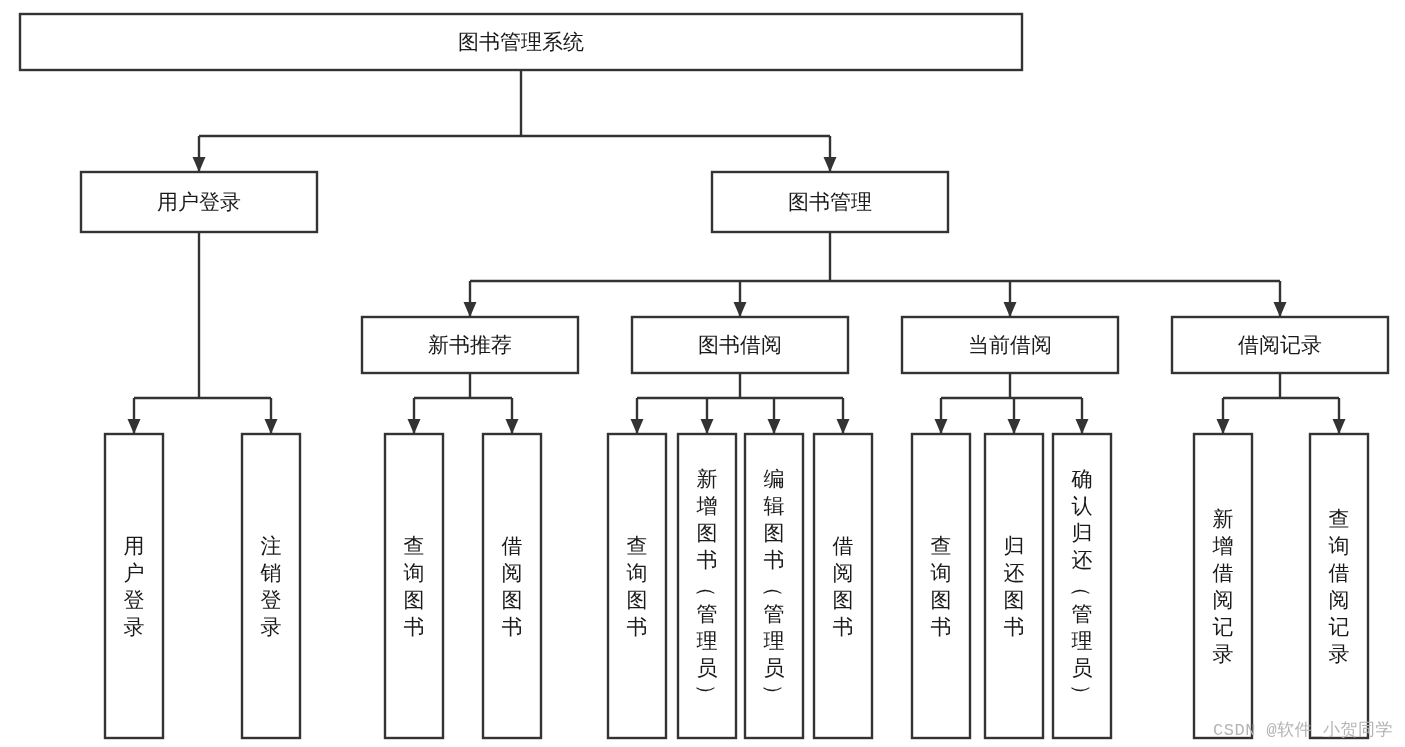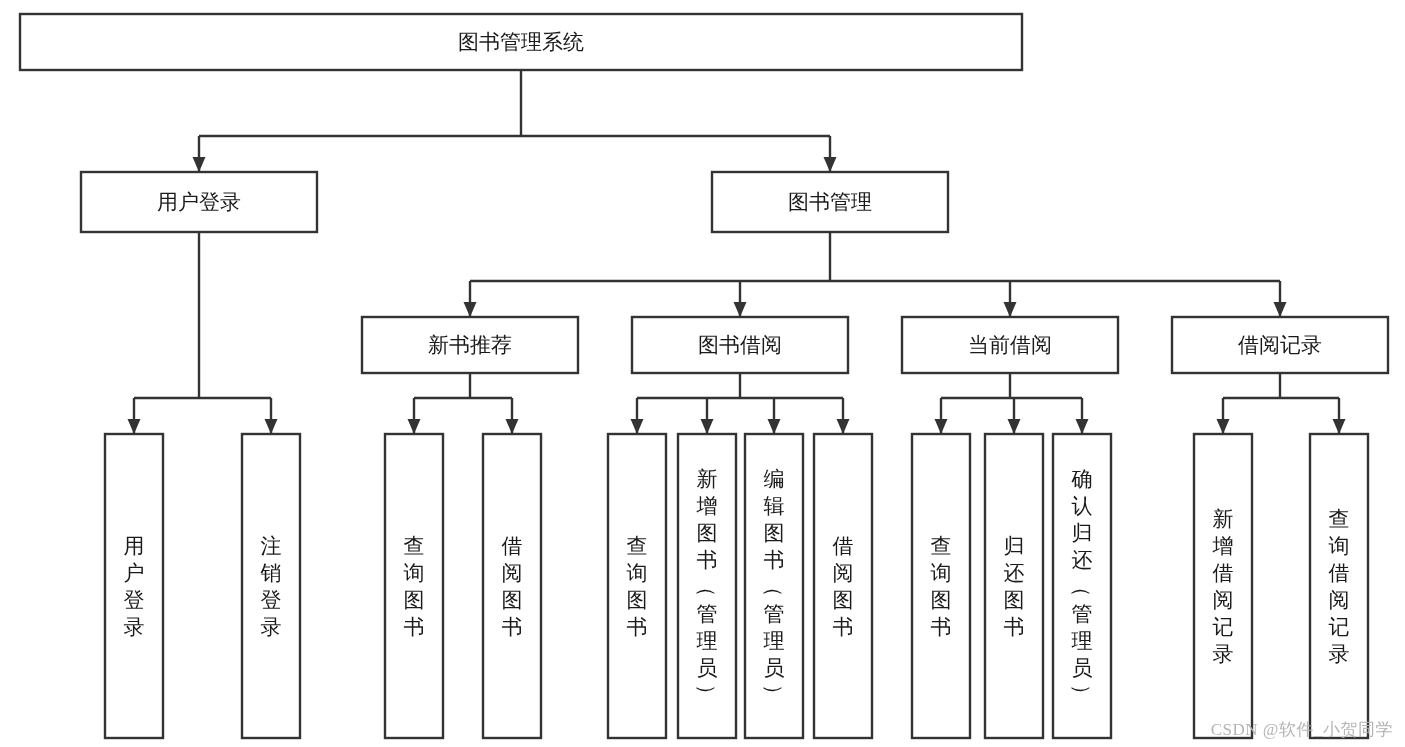--- a/index.html
+++ b/index.html
@@ -53,21 +53,21 @@
   .node-label-v-char {
     font-family: "Liberation Sans", "DejaVu Sans", sans-serif;
     font-size: 21px;
     fill: #1a1a1a;
     text-anchor: middle;
   }
   .watermark {
     position: absolute;
     right: 12px;
     bottom: 6px;
-    font-family: Liberation Serif, serif;
+    font-family: Liberation Mono, monospace;
     font-size: 17px;
     color: #b4b4b4;
     letter-spacing: 0.5px;
     white-space: nowrap;
     user-select: none;
     margin-top: 18px;
   }
 </style>
 </head>
 <body>

